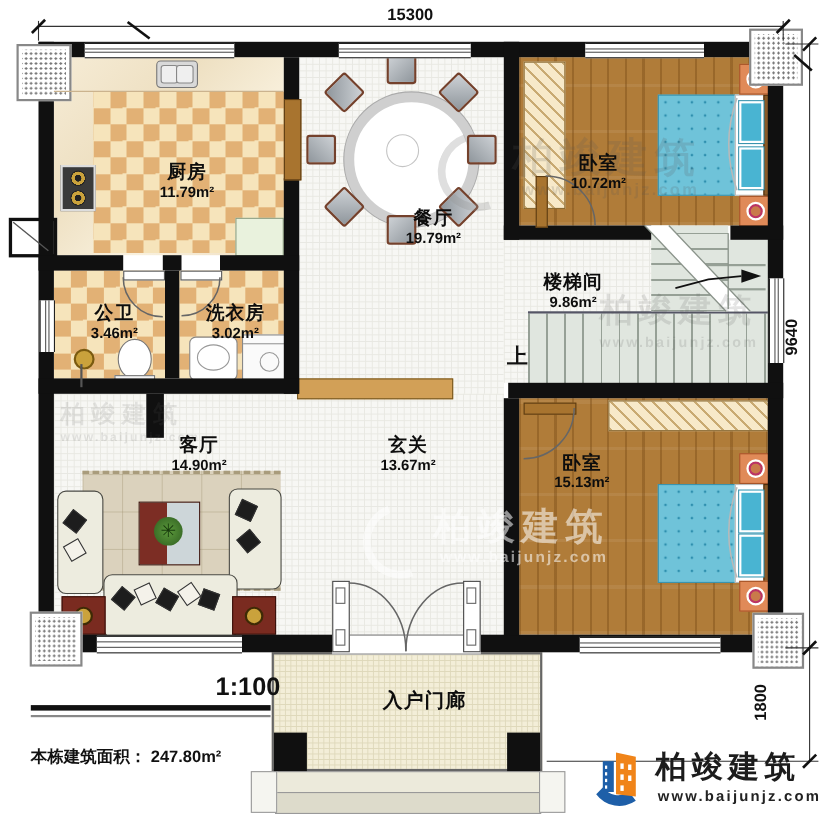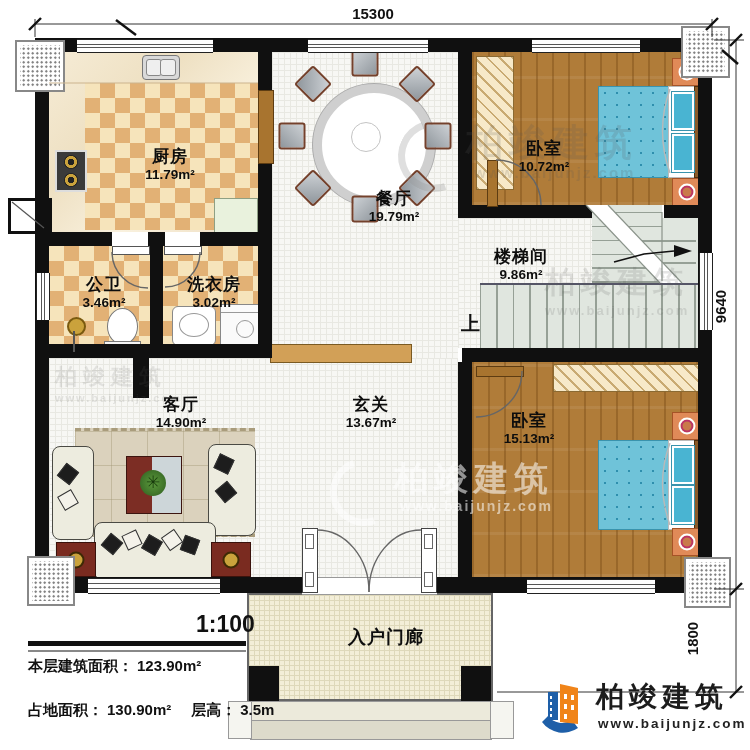--- a/index.html
+++ b/index.html
@@ -344,25 +344,22 @@
   </div>
   <div class="uplab" style="left:461px;top:311px;">上</div>
 
   <div class="dim" style="left:338px;top:5px;width:70px;">15300</div>
   <div class="dim rot" style="left:690px;top:298px;width:60px;">9640</div>
   <div class="dim rot" style="left:664px;top:630px;width:56px;">1800</div>
 
   <div class="tb-scale" style="left:196px;top:611px;">1:100</div>
   <div class="abs" style="left:28px;top:641px;width:218px;height:5px;background:#111;z-index:45;"></div>
   <div class="abs" style="left:28px;top:650px;width:218px;height:2px;background:#888;z-index:45;"></div>
-  <div class="tb-row" style="left:28px;top:657px;">
-    <span>本层建筑面积：</span><span class="v">123.90m²</span>
-  </div>
-  <div class="tb-row" style="left:28px;top:701px;">
-    <span>占地面积：</span><span class="v">130.90m²</span><span class="l2">层高：</span><span class="v">3.5m</span>
+  <div class="tb-row" style="left:28px;top:679px;">
+    <span>本栋建筑面积：</span><span class="v">247.80m²</span>
   </div>
 
   <div class="abs" style="left:538px;top:676px;width:210px;height:64px;z-index:45;">
     <svg width="52" height="60" viewBox="0 0 52 60" style="position:absolute;left:0;top:0;">
       <path d="M4,46 A26,26 0 0 0 40,52 L34,44 A18,18 0 0 1 10,40 Z" fill="#1e5fa8"></path>
       <rect x="10" y="16" width="10" height="28" fill="#1e5fa8"></rect>
       <rect x="12" y="20" width="2" height="3" fill="#fff"></rect>
         <rect x="12" y="26" width="2" height="3" fill="#fff"></rect>
       <rect x="12" y="32" width="2" height="3" fill="#fff"></rect>
         <rect x="12" y="38" width="2" height="3" fill="#fff"></rect>

